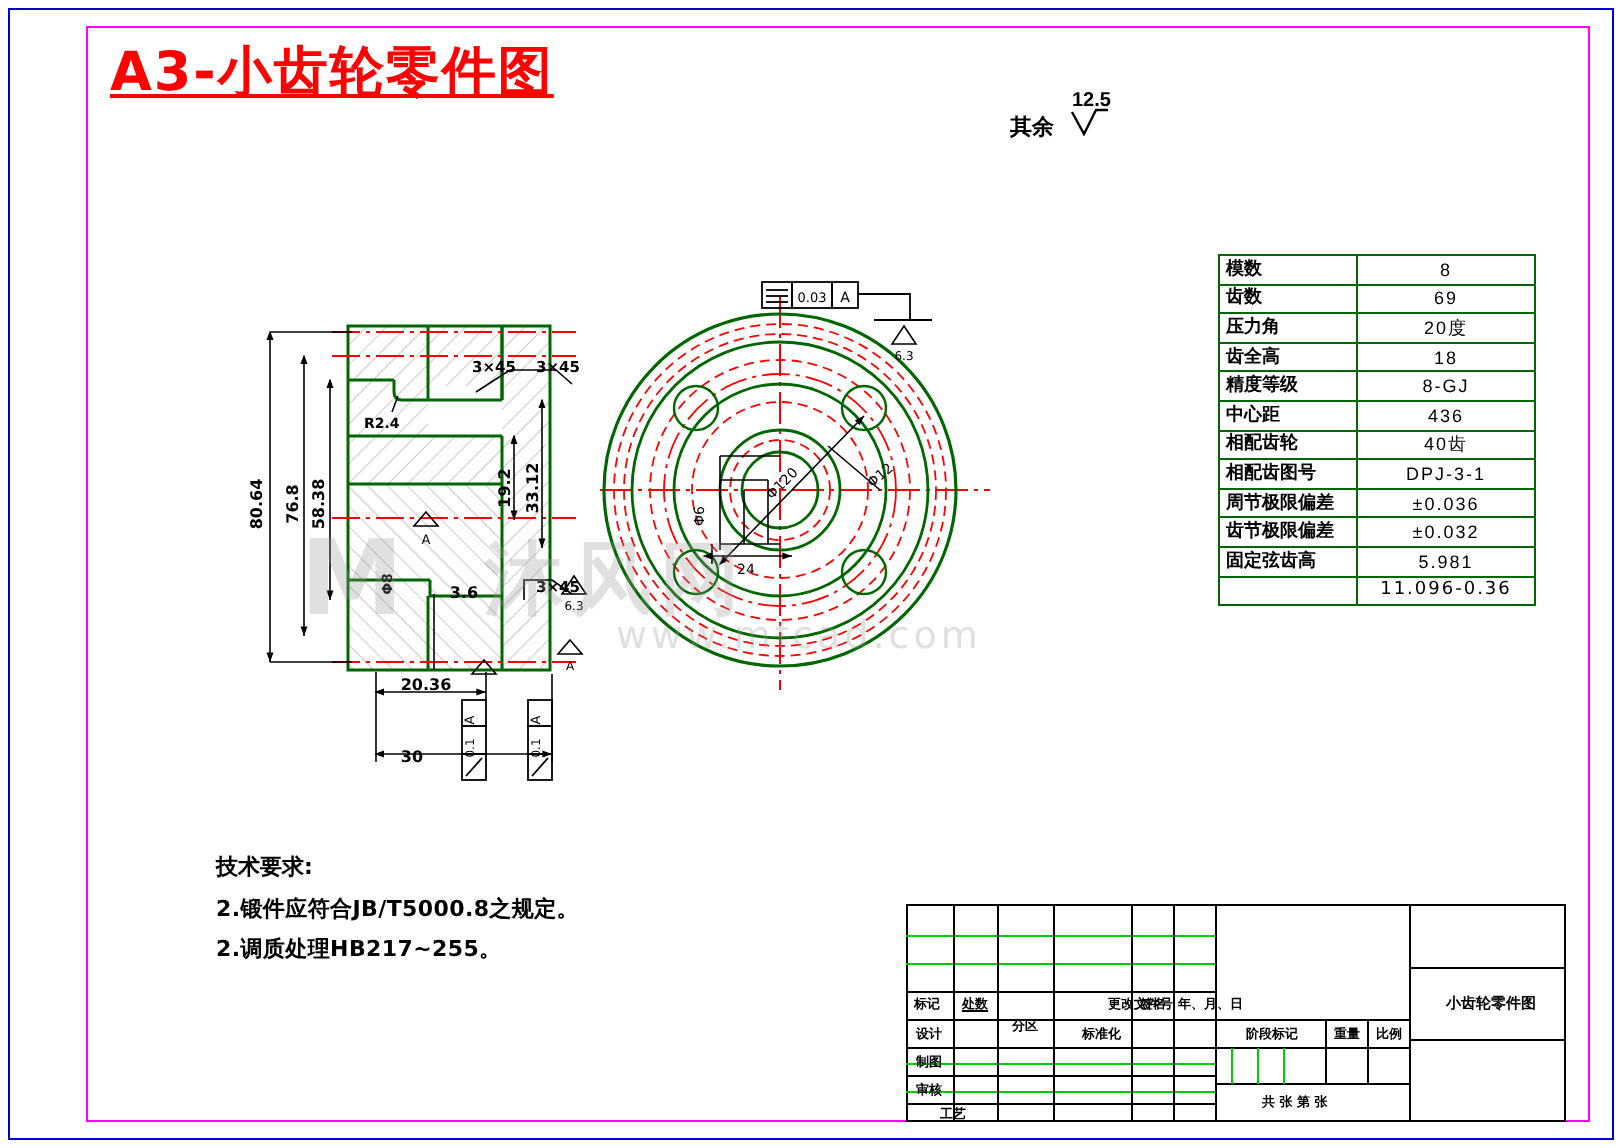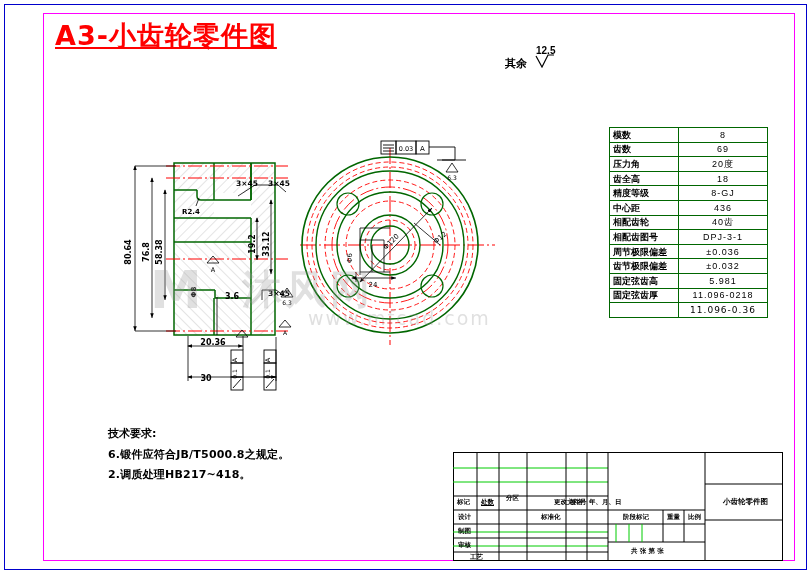--- a/index.html
+++ b/index.html
@@ -331,34 +331,30 @@
         </tr>
     <tr>
           <td class="k">齿节极限偏差</td>
           <td class="v">±0.032</td>
         </tr>
     <tr>
           <td class="k">固定弦齿高</td>
           <td class="v">5.981</td>
         </tr>
     <tr>
-          <td class="k">固定弦齿厚</td>
-          <td class="v">11.096-0218</td>
-        </tr>
-    <tr>
           <td class="k"></td>
           <td class="v2">11.096-0.36</td>
         </tr>
   </tbody>
     </table>
 
   <div class="tech-req">
     <div class="head">技术要求:</div>
-    <div class="line">6.锻件应符合JB/T5000.8之规定。</div>
-    <div class="line">2.调质处理HB217~418。</div>
+    <div class="line">2.锻件应符合JB/T5000.8之规定。</div>
+    <div class="line">2.调质处理HB217~255。</div>
   </div>
 
   <div class="title-block">
     <svg width="330" height="109" viewBox="0 0 330 109">
 
       <rect x="0.5" y="0.5" width="329" height="108" fill="none" stroke="#000" stroke-width="1"></rect>
 
       <g stroke="#000" stroke-width="1">
         <line x1="0" y1="44" x2="155" y2="44"></line>
         <line x1="0" y1="58" x2="155" y2="58"></line>
@@ -400,21 +396,21 @@
 
       <g stroke="#000" stroke-width="1">
         <line x1="252" y1="32" x2="330" y2="32"></line>
         <line x1="252" y1="68" x2="330" y2="68"></line>
       </g>
     </svg>
 
     
     <div class="tb-txt" style="left:4px;top:46px;">标记</div>
     <div class="tb-txt" style="left:28px;top:46px;text-decoration:underline;">处数</div>
-    <div class="tb-txt" style="left:53px;top:42px;">分区</div>
+    <div class="tb-txt" style="left:53px;top:57px;">分区</div>
     <div class="tb-txt" style="left:78px;top:46px;margin-left:23px;">更改文件号</div>
     <div class="tb-txt" style="left:117px;top:46px;">签名</div>
     <div class="tb-txt" style="left:136px;top:46px;text-align:center;">年、月、日</div>
 
     <div class="tb-txt" style="left:5px;top:61px;">设计</div>
     <div class="tb-txt" style="left:5px;top:75px;">制图</div>
     <div class="tb-txt" style="left:5px;top:89px;">审核</div>
     <div class="tb-txt" style="left:17px;top:101px;">工艺</div>
     <div class="tb-txt" style="left:88px;top:61px;">标准化</div>
 

